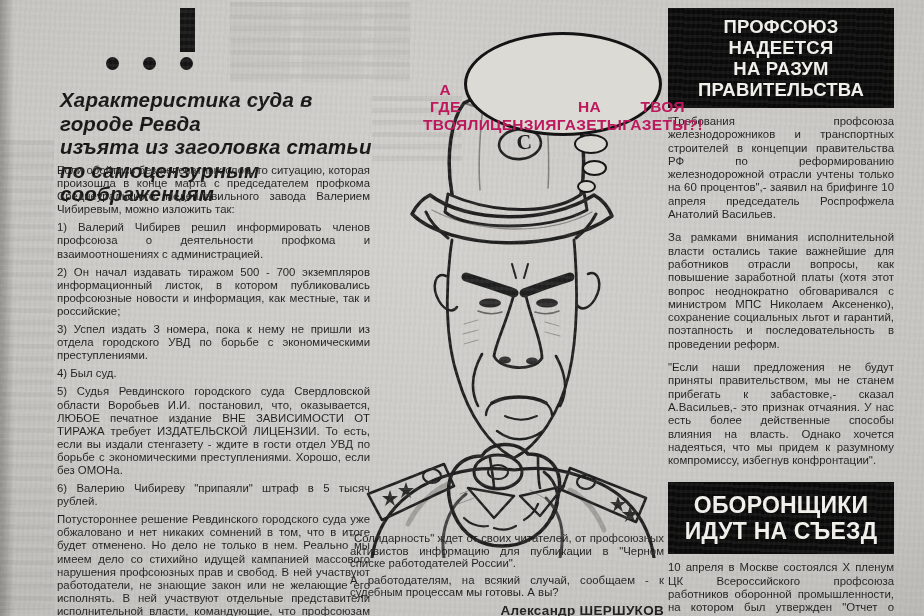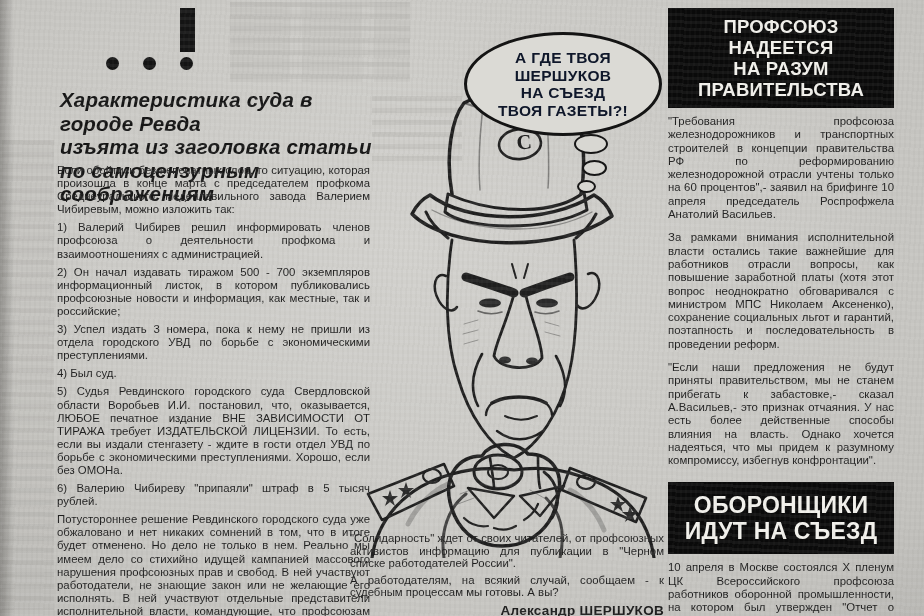--- a/index.html
+++ b/index.html
@@ -47,22 +47,22 @@
   .body-copy p, .cap p, .rc-text p{
     margin:0 0 5px 0;font-size:11.4px;line-height:13.1px;
     text-align:justify;color:#1d1d1d;
   }
 
   
   .cartoon{position:absolute;left:348px;top:24px;width:318px;height:534px;}
   .bubble{
     position:absolute;left:116px;top:8px;width:192px;height:98px;
     border:3.5px solid #141414;border-radius:50%;background:#dbdad5;
-    display:flex;flex-direction:column;align-items:center;justify-content:center;
-    font-weight:bold;font-size:15.5px;line-height:17.5px;letter-spacing:.3px;color:#0f172a;
+    display:flex;flex-direction:row;align-items:flex-end;justify-content:center;
+    font-weight:bold;font-size:15.5px;line-height:17.5px;letter-spacing:.3px;color:#be185d;
     text-align:center;z-index:3;
   }
   .thought{position:absolute;border:2.5px solid #161616;border-radius:50%;background:#d8d7d2;z-index:2;}
   .t1{left:226px;top:110px;width:30px;height:16px;}
   .t2{left:234px;top:136px;width:21px;height:12px;}
   .t3{left:229px;top:156px;width:15px;height:9px;}
   .cap-letter{
     position:absolute;left:158px;top:106px;width:36px;text-align:center;z-index:4;
     font-weight:bold;font-size:21px;color:#222;transform:rotate(-6deg);
     font-family:"Liberation Serif","DejaVu Serif",serif;
@@ -122,22 +122,22 @@
     <p>4) Был суд.</p>
     <p>5) Судья Ревдинского городского суда Свердловской области Воробьев И.И. постановил, что, оказывается, ЛЮБОЕ печатное издание ВНЕ ЗАВИСИМОСТИ ОТ ТИРАЖА требует ИЗДАТЕЛЬСКОЙ ЛИЦЕНЗИИ. То есть, если вы издали стенгазету - ждите в гости отдел УВД по борьбе с экономическими преступлениями. Хорошо, если без ОМОНа.</p>
     <p>6) Валерию Чибиреву "припаяли" штраф в 5 тысяч рублей.</p>
     <p>Потустороннее решение Ревдинского городского суда уже обжаловано и нет никаких сомнений в том, что в итоге будет отменено. Но дело не только в нем. Реально мы имеем дело со стихийно идущей кампанией массового нарушения профсоюзных прав и свобод. В ней участвуют работодатели, не знающие закон или не желающие его исполнять. В ней участвуют отдельные представители исполнительной власти, командующие, что профсоюзам делать, а что не делать. В ней, как мы видим, участвуют и отдельные представители судебной системы. Но при этом следует учитывать тот факт, что истоки нарушений прав профсоюзов исполнительной и судебной властью почти всегда происходят из нарушений работодателей.</p>
 
   </div>
 
   <div class="cartoon">
     <div class="bubble">
       <span>А ГДЕ ТВОЯ</span>
-      <span>ШЕРШУКОВ</span>
-      <span>НА СЪЕЗД</span>
+      <span>ЛИЦЕНЗИЯ</span>
+      <span>НА ГАЗЕТЫ</span>
       <span>ТВОЯ ГАЗЕТЫ?!</span>
     </div>
     <div class="thought t1"></div>
     <div class="thought t2"></div>
     <div class="thought t3"></div>
 
     <svg width="318" height="534" viewBox="0 0 318 534">
 
       <path class="sk" d="M104,216 C97,262 97,316 110,354 C121,392 142,422 166,434 C190,422 212,388 221,350 C230,312 230,260 226,216" fill="#dcdbd6" stroke-width="2.8"></path>
 

